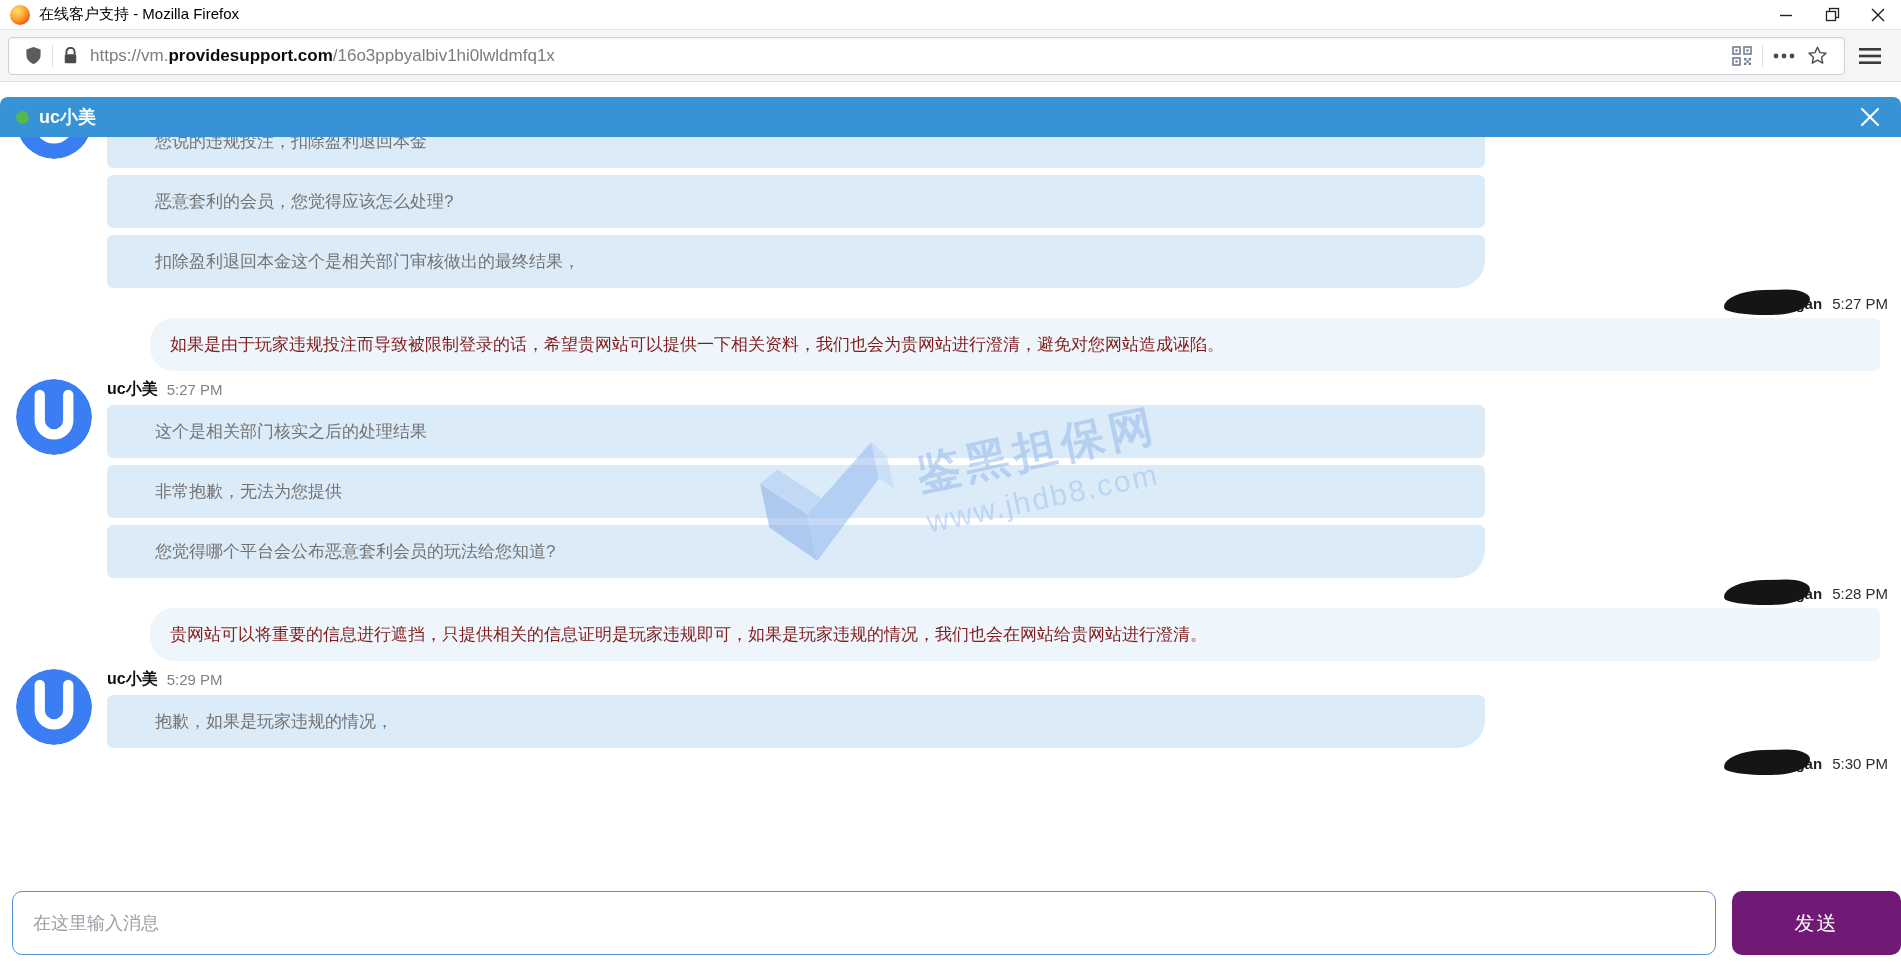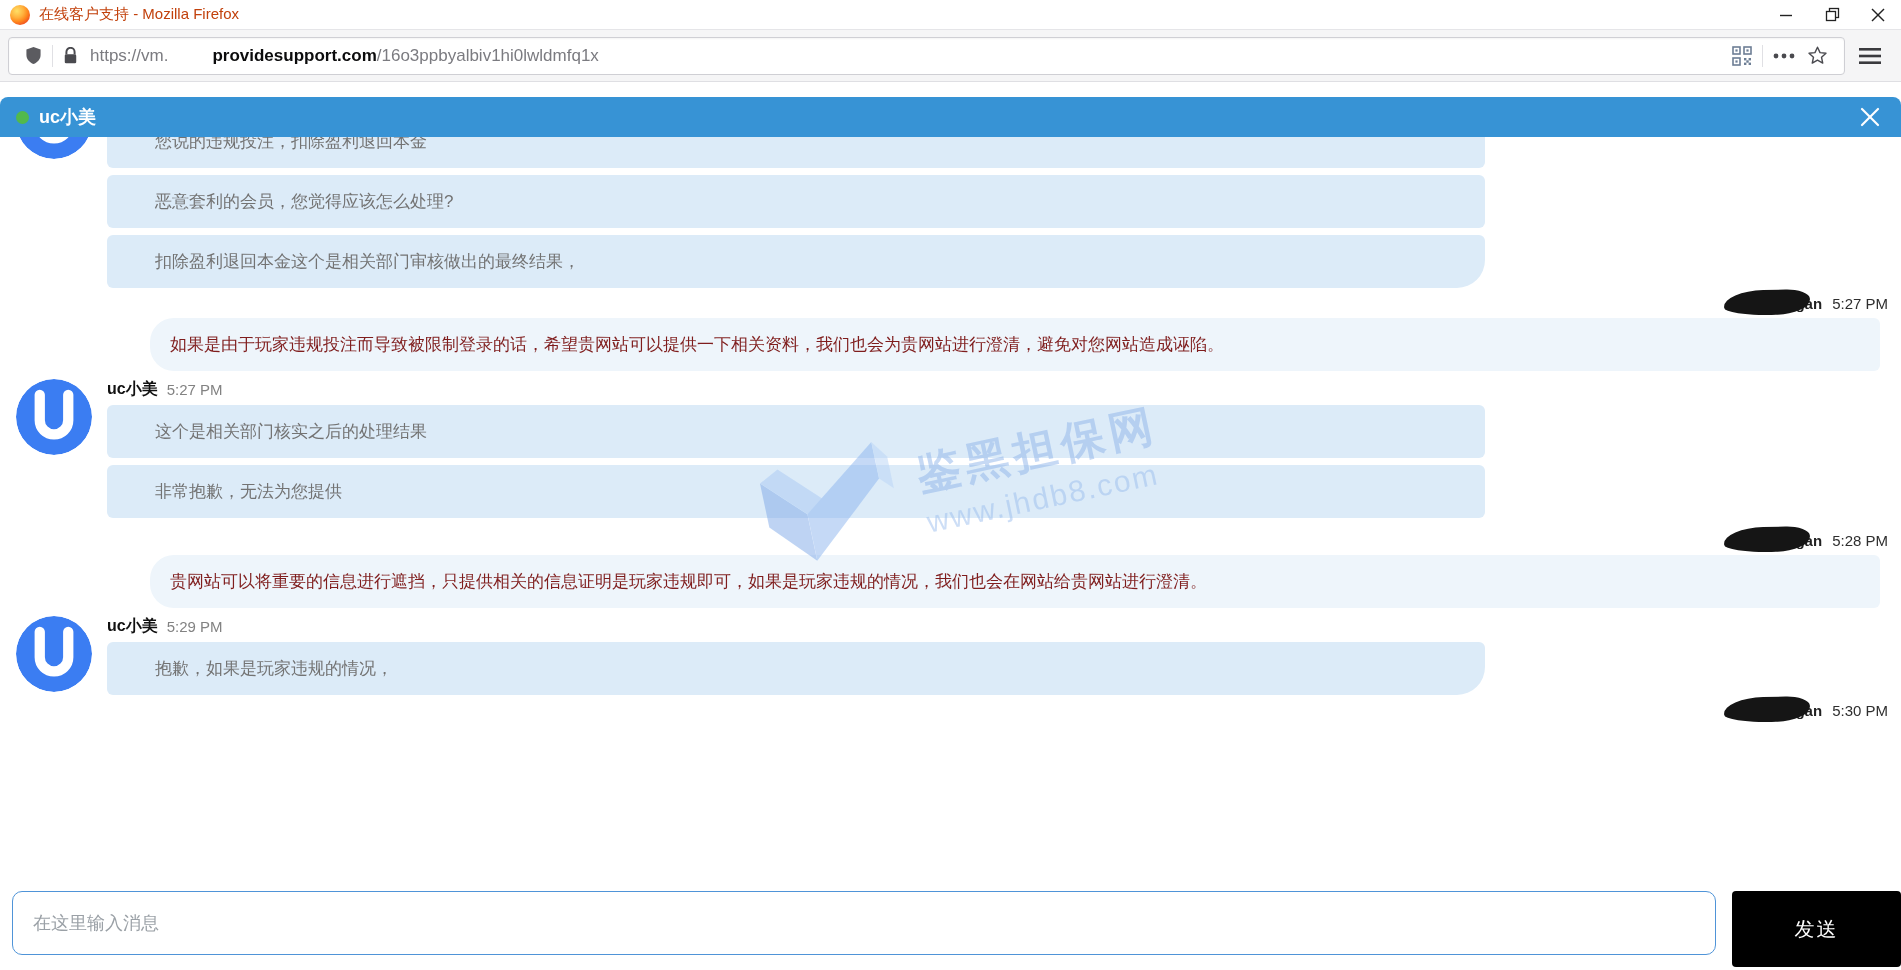--- a/index.html
+++ b/index.html
@@ -5,37 +5,37 @@
   * { margin:0; padding:0; box-sizing:border-box; }
   html,body { width:1901px; height:970px; overflow:hidden; background:#fff;
     font-family:"Liberation Sans","DejaVu Sans",sans-serif; }
 
   
   .titlebar { height:30px; background:#ffffff; display:flex; align-items:center;
     padding-left:10px; border-bottom:1px solid #e5e5e8; }
   .ff-icon { width:20px; height:20px; border-radius:50%;
     background:radial-gradient(circle at 35% 30%, #ffe066 0%, #ffb13d 35%, #ff8a1e 55%, #f0511f 78%, #b5121b 100%);
     flex:0 0 auto; }
-  .win-title { font-size:15px; color:#c2410c; margin-left:9px; flex:1 1 auto;
+  .win-title { font-size:15px; color:#000000; margin-left:9px; flex:1 1 auto;
     white-space:nowrap; overflow:hidden; }
   .win-controls { display:flex; align-items:center; height:100%; }
   .win-btn { width:46px; height:100%; display:flex; align-items:center; justify-content:center; cursor:default; }
   .win-btn svg { display:block; }
 
   
   .toolbar { height:52px; background:#f5f5f6; border-bottom:1px solid #dfdfe3;
     display:flex; align-items:center; padding:0 8px; }
   .url-field { flex:1 1 auto; height:38px; background:#fff; border:1px solid #cfcfd4;
     border-radius:4px; display:flex; align-items:center; padding:0 10px;
     box-shadow:0 1px 2px rgba(0,0,0,.05) inset; }
   .uf-icon { display:flex; align-items:center; justify-content:center; padding:0 6px; }
   .uf-sep { width:1px; height:22px; background:#e0e0e4; margin:0 4px; }
   .url-text { font-size:17px; color:#7b7b80; margin-left:6px; flex:1 1 auto;
     white-space:nowrap; overflow:hidden; }
-  .url-text .domain { color:#0c0c0d; font-weight:bold;margin-left:44px; }
+  .url-text .domain { color:#0c0c0d; font-weight:bold; }
   .toolbar .menu-btn { padding:0 12px 0 14px; display:flex; align-items:center; }
 
   
   .chat-header { margin-top:15px; height:40px; background:#3793d5;
     border-radius:8px 8px 0 0; display:flex; align-items:center; padding:0 16px;
     position:relative; z-index:6; }
   .status-dot { width:13px; height:13px; border-radius:50%; background:#52b94c; flex:0 0 auto; }
   .agent-title { color:#fff; font-weight:bold; font-size:18px; margin-left:10px; flex:1 1 auto; }
   .chat-close { width:30px; height:30px; display:flex; align-items:center; justify-content:center; cursor:pointer; }
 
@@ -81,22 +81,22 @@
   .wm-text { display:flex; flex-direction:column; }
   .wm-title { font-size:44px; font-weight:bold; letter-spacing:5px; color:#8fb4ea; }
   .wm-url { font-size:30px; color:#9cbeee; letter-spacing:2px; margin-top:2px; }
 
   
   .composer { height:85px; display:flex; align-items:flex-start; padding:6px 0 0 12px; background:#fff; position:relative; z-index:6; }
   .msg-input { width:1714px; height:64px; border:1.5px solid #4f94d8; border-radius:10px;
     font-size:18px; color:#333; padding:0 20px; outline:none;
     font-family:"Liberation Sans","DejaVu Sans",sans-serif; }
   .msg-input::placeholder { color:#9aa0a6; }
-  .send-btn { margin-left:16px; width:170px; height:76px; background:#000000; border:none;
-    border-radius:4px; color:#fff; font-size:20px; letter-spacing:2px; cursor:pointer;
+  .send-btn { margin-left:16px; width:170px; height:64px; background:#701a75; border:none;
+    border-radius:10px; color:#fff; font-size:20px; letter-spacing:2px; cursor:pointer;
     font-family:"Liberation Sans","DejaVu Sans",sans-serif; }
 </style>
 </head>
 <body>
 
 <div class="titlebar">
   <div class="ff-icon"></div>
   <div class="win-title">在线客户支持 - Mozilla Firefox</div>
   <div class="win-controls">
     <div class="win-btn">
@@ -227,20 +227,21 @@
         <path d="M15 10 V26 a9 9 0 0 0 18 0 V10" fill="none" stroke="#fff" stroke-width="6.5" stroke-linecap="round"></path>
       </svg>
     </div>
     <div class="content-col">
       <div class="name-row">
         <span class="a-name">uc小美</span>
         <span class="a-time">5:27 PM</span>
       </div>
       <div class="a-bubble">这个是相关部门核实之后的处理结果</div>
       <div class="a-bubble">非常抱歉，无法为您提供</div>
+      <div class="a-bubble last">您觉得哪个平台会公布恶意套利会员的玩法给您知道?</div>
     </div>
   </div>
 
   <div class="v-block">
     <div class="v-meta">
       <span class="v-name"><span>dinghaigan</span><span class="redaction"></span></span>
       <span class="v-time">5:28 PM</span>
     </div>
     <div class="v-bubble">贵网站可以将重要的信息进行遮挡，只提供相关的信息证明是玩家违规即可，如果是玩家违规的情况，我们也会在网站给贵网站进行澄清。</div>
   </div>

